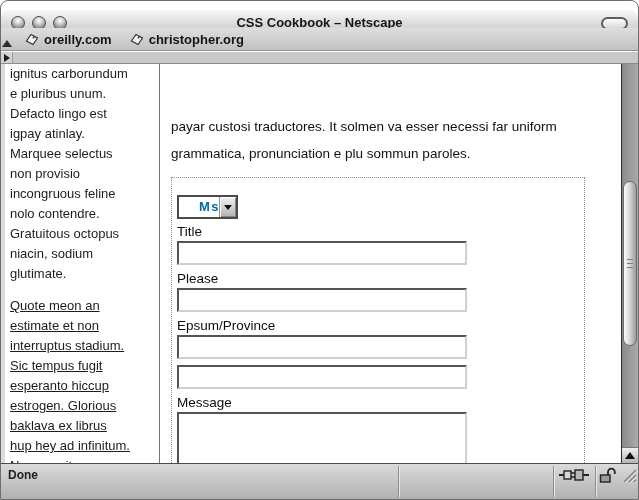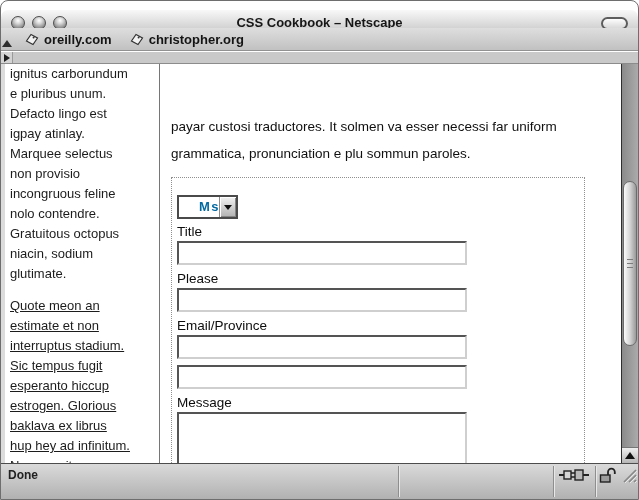--- a/index.html
+++ b/index.html
@@ -227,21 +227,21 @@
             <div class="tri-down-sm"></div>
           </div>
         </div>
 
         <span class="field-label">Title</span>
         <input class="text-input" type="text" style="">
 
         <span class="field-label">Please</span>
         <input class="text-input" type="text" style="">
 
-        <span class="field-label">Email/Province</span>
+        <span class="field-label">Epsum/Province</span>
         <input class="text-input" type="text" style="">
 
         <input class="text-input" type="text" style="">
 
         <span class="field-label">Message</span>
         <textarea class="msg-area" style=""></textarea>
       </div>
     </div>
 
     <div class="scrollbar">

